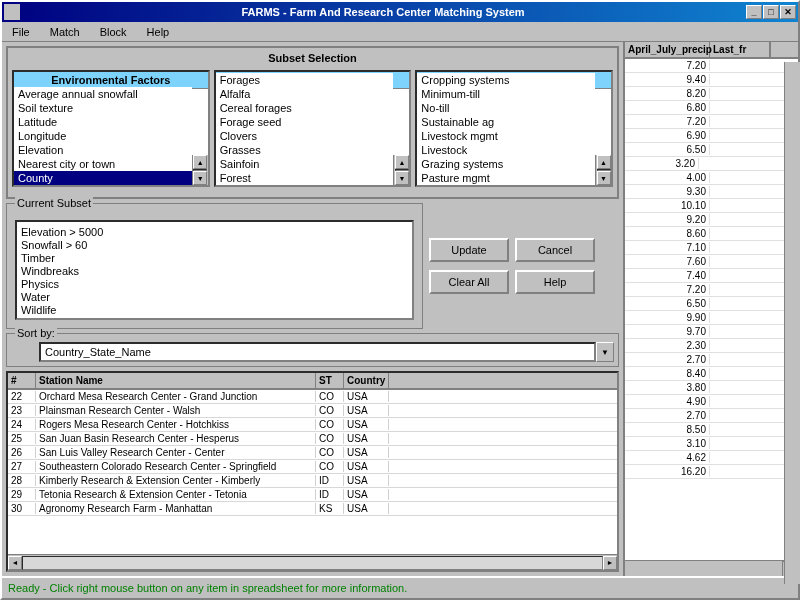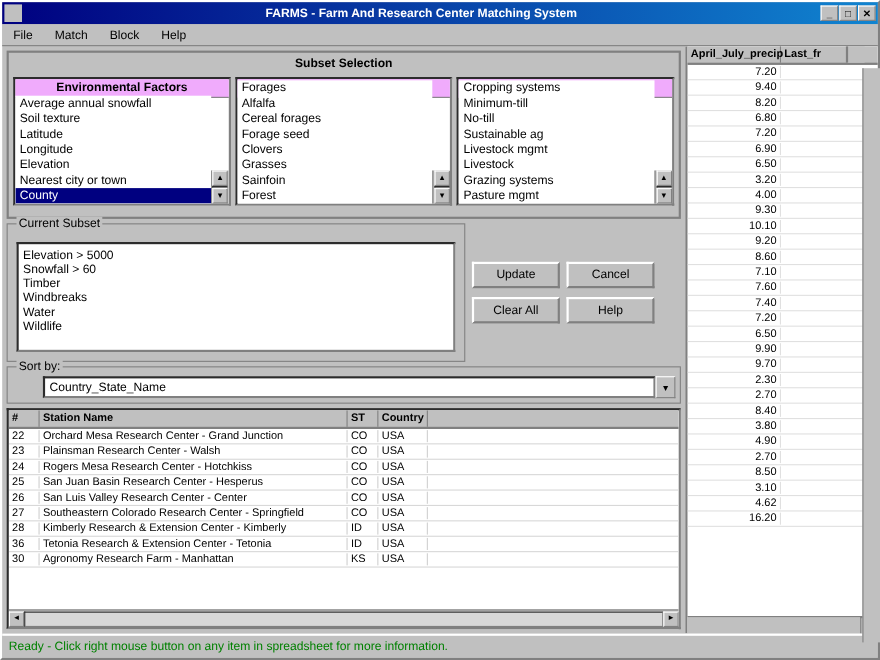--- a/index.html
+++ b/index.html
@@ -88,21 +88,21 @@
       display: flex;
       gap: 4px;
       margin-bottom: 6px;
     }
     .factor-col {
       flex: 1;
       border: 2px inset #808080;
       background: white;
     }
     .factor-col-header {
-      background: #f0abfc;
+      background: #7dd3fc;
       text-align: center;
       font-weight: bold;
       padding: 2px;
       border-bottom: 1px solid #808080;
       font-size: 11px;
     }
     .factor-list-container {
       display: flex;
       height: 96px;
       align-items: flex-end;
@@ -455,20 +455,21 @@
 
       <div style="display:flex; gap:6px; margin-bottom:4px;">
 
         <div style="flex:1; position:relative; border:1px solid #808080; padding:8px 4px 4px 4px;">
           <span class="current-subset-label">Current Subset</span>
           <div class="current-subset-content">
             <div>Elevation  &gt;   5000</div>
             <div>Snowfall  &gt;   60</div>
             <div>Timber</div>
             <div>Windbreaks</div>
+            <div>Physics</div>
             <div>Water</div>
             <div>Wildlife</div>
           </div>
         </div>
 
         <div style="display:flex; flex-direction:column; justify-content:center; gap:8px; min-width:190px;">
           <div style="display:flex; gap:6px;">
             <button class="win-btn">Update</button>
             <button class="win-btn">Cancel</button>
           </div>
@@ -531,21 +532,21 @@
             <div class="main-td" style="width:28px;">CO</div>
             <div class="main-td" style="width:45px;">USA</div>
           </div>
           <div class="main-tr">
             <div class="main-td" style="width:28px;">28</div>
             <div class="main-td" style="width:280px;">Kimberly Research &amp; Extension Center - Kimberly</div>
             <div class="main-td" style="width:28px;">ID</div>
             <div class="main-td" style="width:45px;">USA</div>
           </div>
           <div class="main-tr">
-            <div class="main-td" style="width:28px;">36</div>
+            <div class="main-td" style="width:28px;">29</div>
             <div class="main-td" style="width:280px;">Tetonia Research &amp; Extension Center - Tetonia</div>
             <div class="main-td" style="width:28px;">ID</div>
             <div class="main-td" style="width:45px;">USA</div>
           </div>
           <div class="main-tr">
             <div class="main-td" style="width:28px;">30</div>
             <div class="main-td" style="width:280px;">Agronomy Research Farm - Manhattan</div>
             <div class="main-td" style="width:28px;">KS</div>
             <div class="main-td" style="width:45px;">USA</div>
           </div>
@@ -588,21 +589,21 @@
           </div>
         <div class="right-data-row">
             <div class="right-td" style="width:85px;">6.90</div>
             <div class="right-td" style="width:60px;"></div>
           </div>
         <div class="right-data-row">
             <div class="right-td" style="width:85px;">6.50</div>
             <div class="right-td" style="width:60px;"></div>
           </div>
         <div class="right-data-row">
-            <div class="right-td" style="width:85px;padding-left:36px;">3.20</div>
+            <div class="right-td" style="width:74px;padding-left:36px;">3.20</div>
             <div class="right-td" style="width:60px;"></div>
           </div>
         <div class="right-data-row">
             <div class="right-td" style="width:85px;">4.00</div>
             <div class="right-td" style="width:60px;"></div>
           </div>
         <div class="right-data-row">
             <div class="right-td" style="width:85px;">9.30</div>
             <div class="right-td" style="width:60px;"></div>
           </div>

